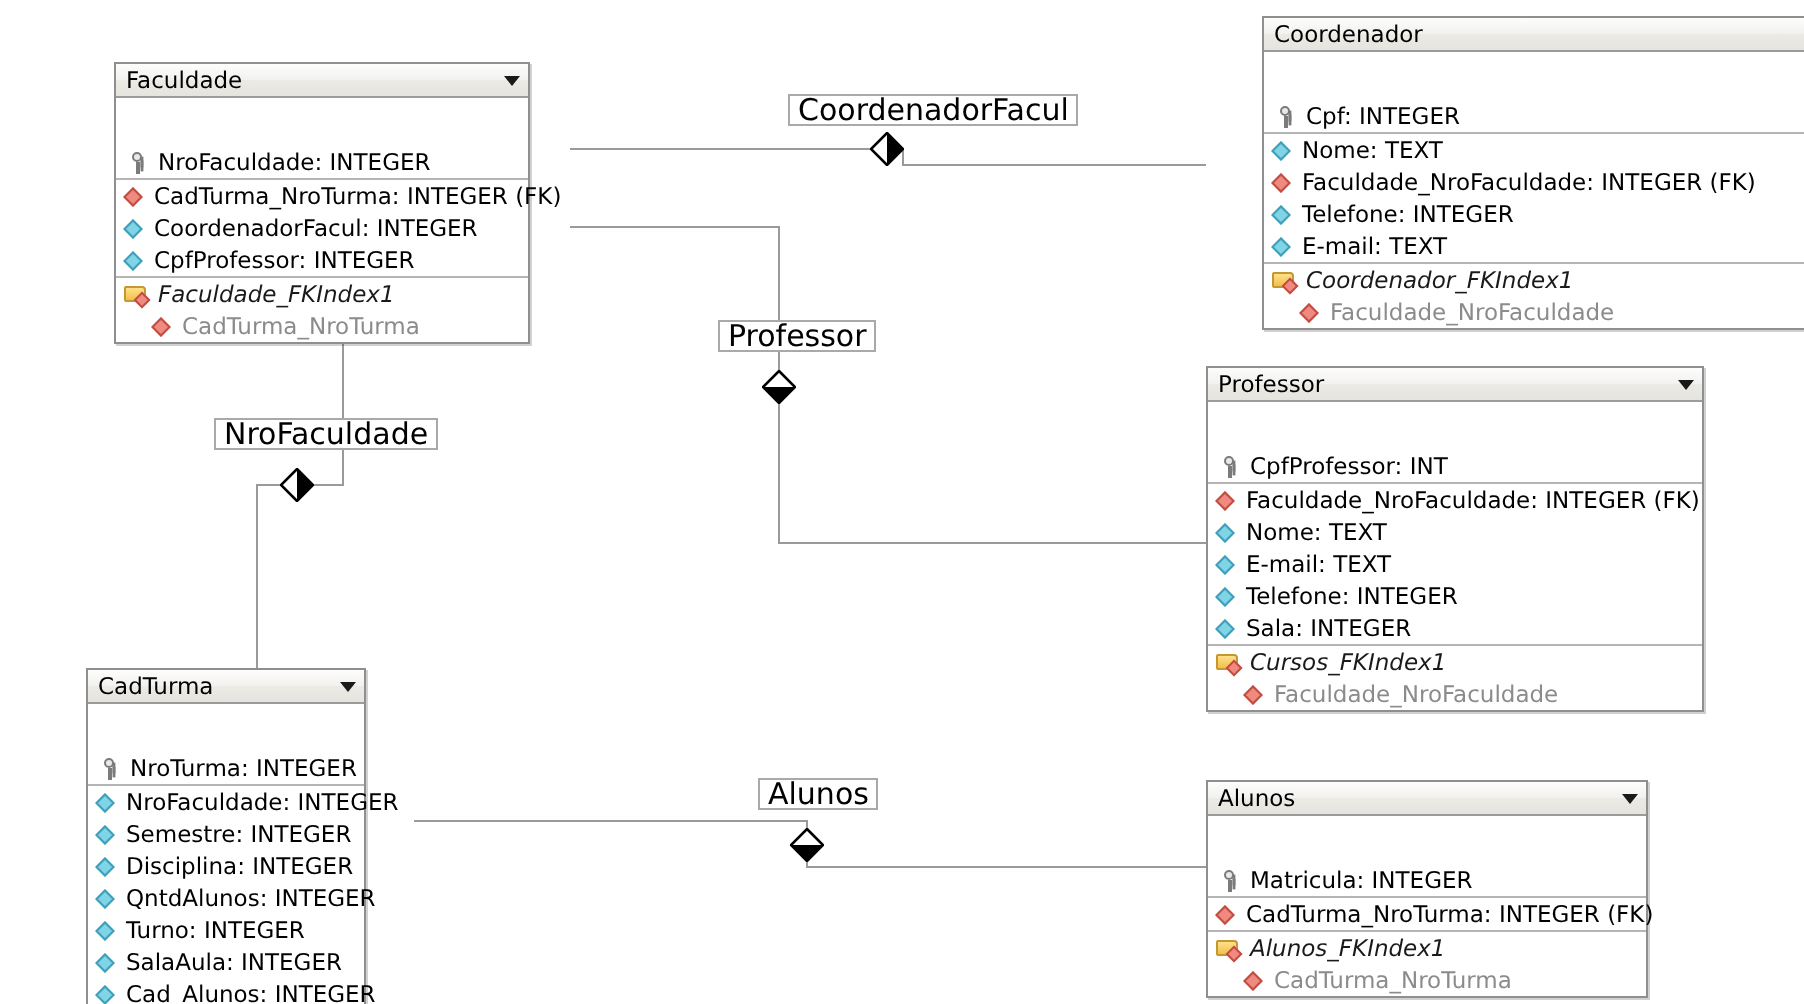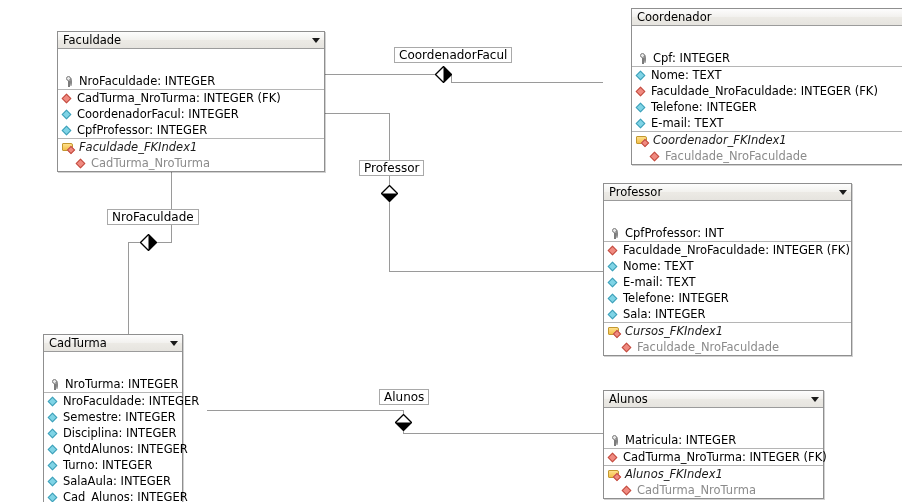--- a/index.html
+++ b/index.html
@@ -160,21 +160,21 @@
     background: #9a9a9a;
     z-index: 1;
   }
   .conn.h { height: 1px; }
   .conn.v { width: 1px; }
 
   .rel-label {
     position: absolute;
     background: #ffffff;
     border: 1px solid #a9a9a9;
-    font-size: 12px;
+    font-size: 15px;
     line-height: 14px;
     height: 16px;
     padding: 0 4px;
     color: #000;
     white-space: nowrap;
     box-sizing: border-box;
     z-index: 4;
     display: flex;
     align-items: center;
   }
@@ -242,21 +242,21 @@
   <div class="rel-label" style="left:359px; top:160px;">
     <span>Professor</span>
   </div>
   <div class="rel-label" style="left:107px; top:209px;">
     <span>NroFaculdade</span>
   </div>
   <div class="rel-label" style="left:379px; top:389px;">
     <span>Alunos</span>
   </div>
 
-  <div class="entity" style="left:57px; top:31px; width:268px;">
+  <div class="entity" style="left:57px; top:31px; width:208px;">
     <div class="entity-header">
       <span class="entity-title">Faculdade</span>
       <span class="caret"></span>
     </div>
     <div class="pk-section">
       <div class="row">
         <span class="ico key-icon"></span>
         <span class="row-label">NroFaculdade: INTEGER</span>
       </div>
     </div>

